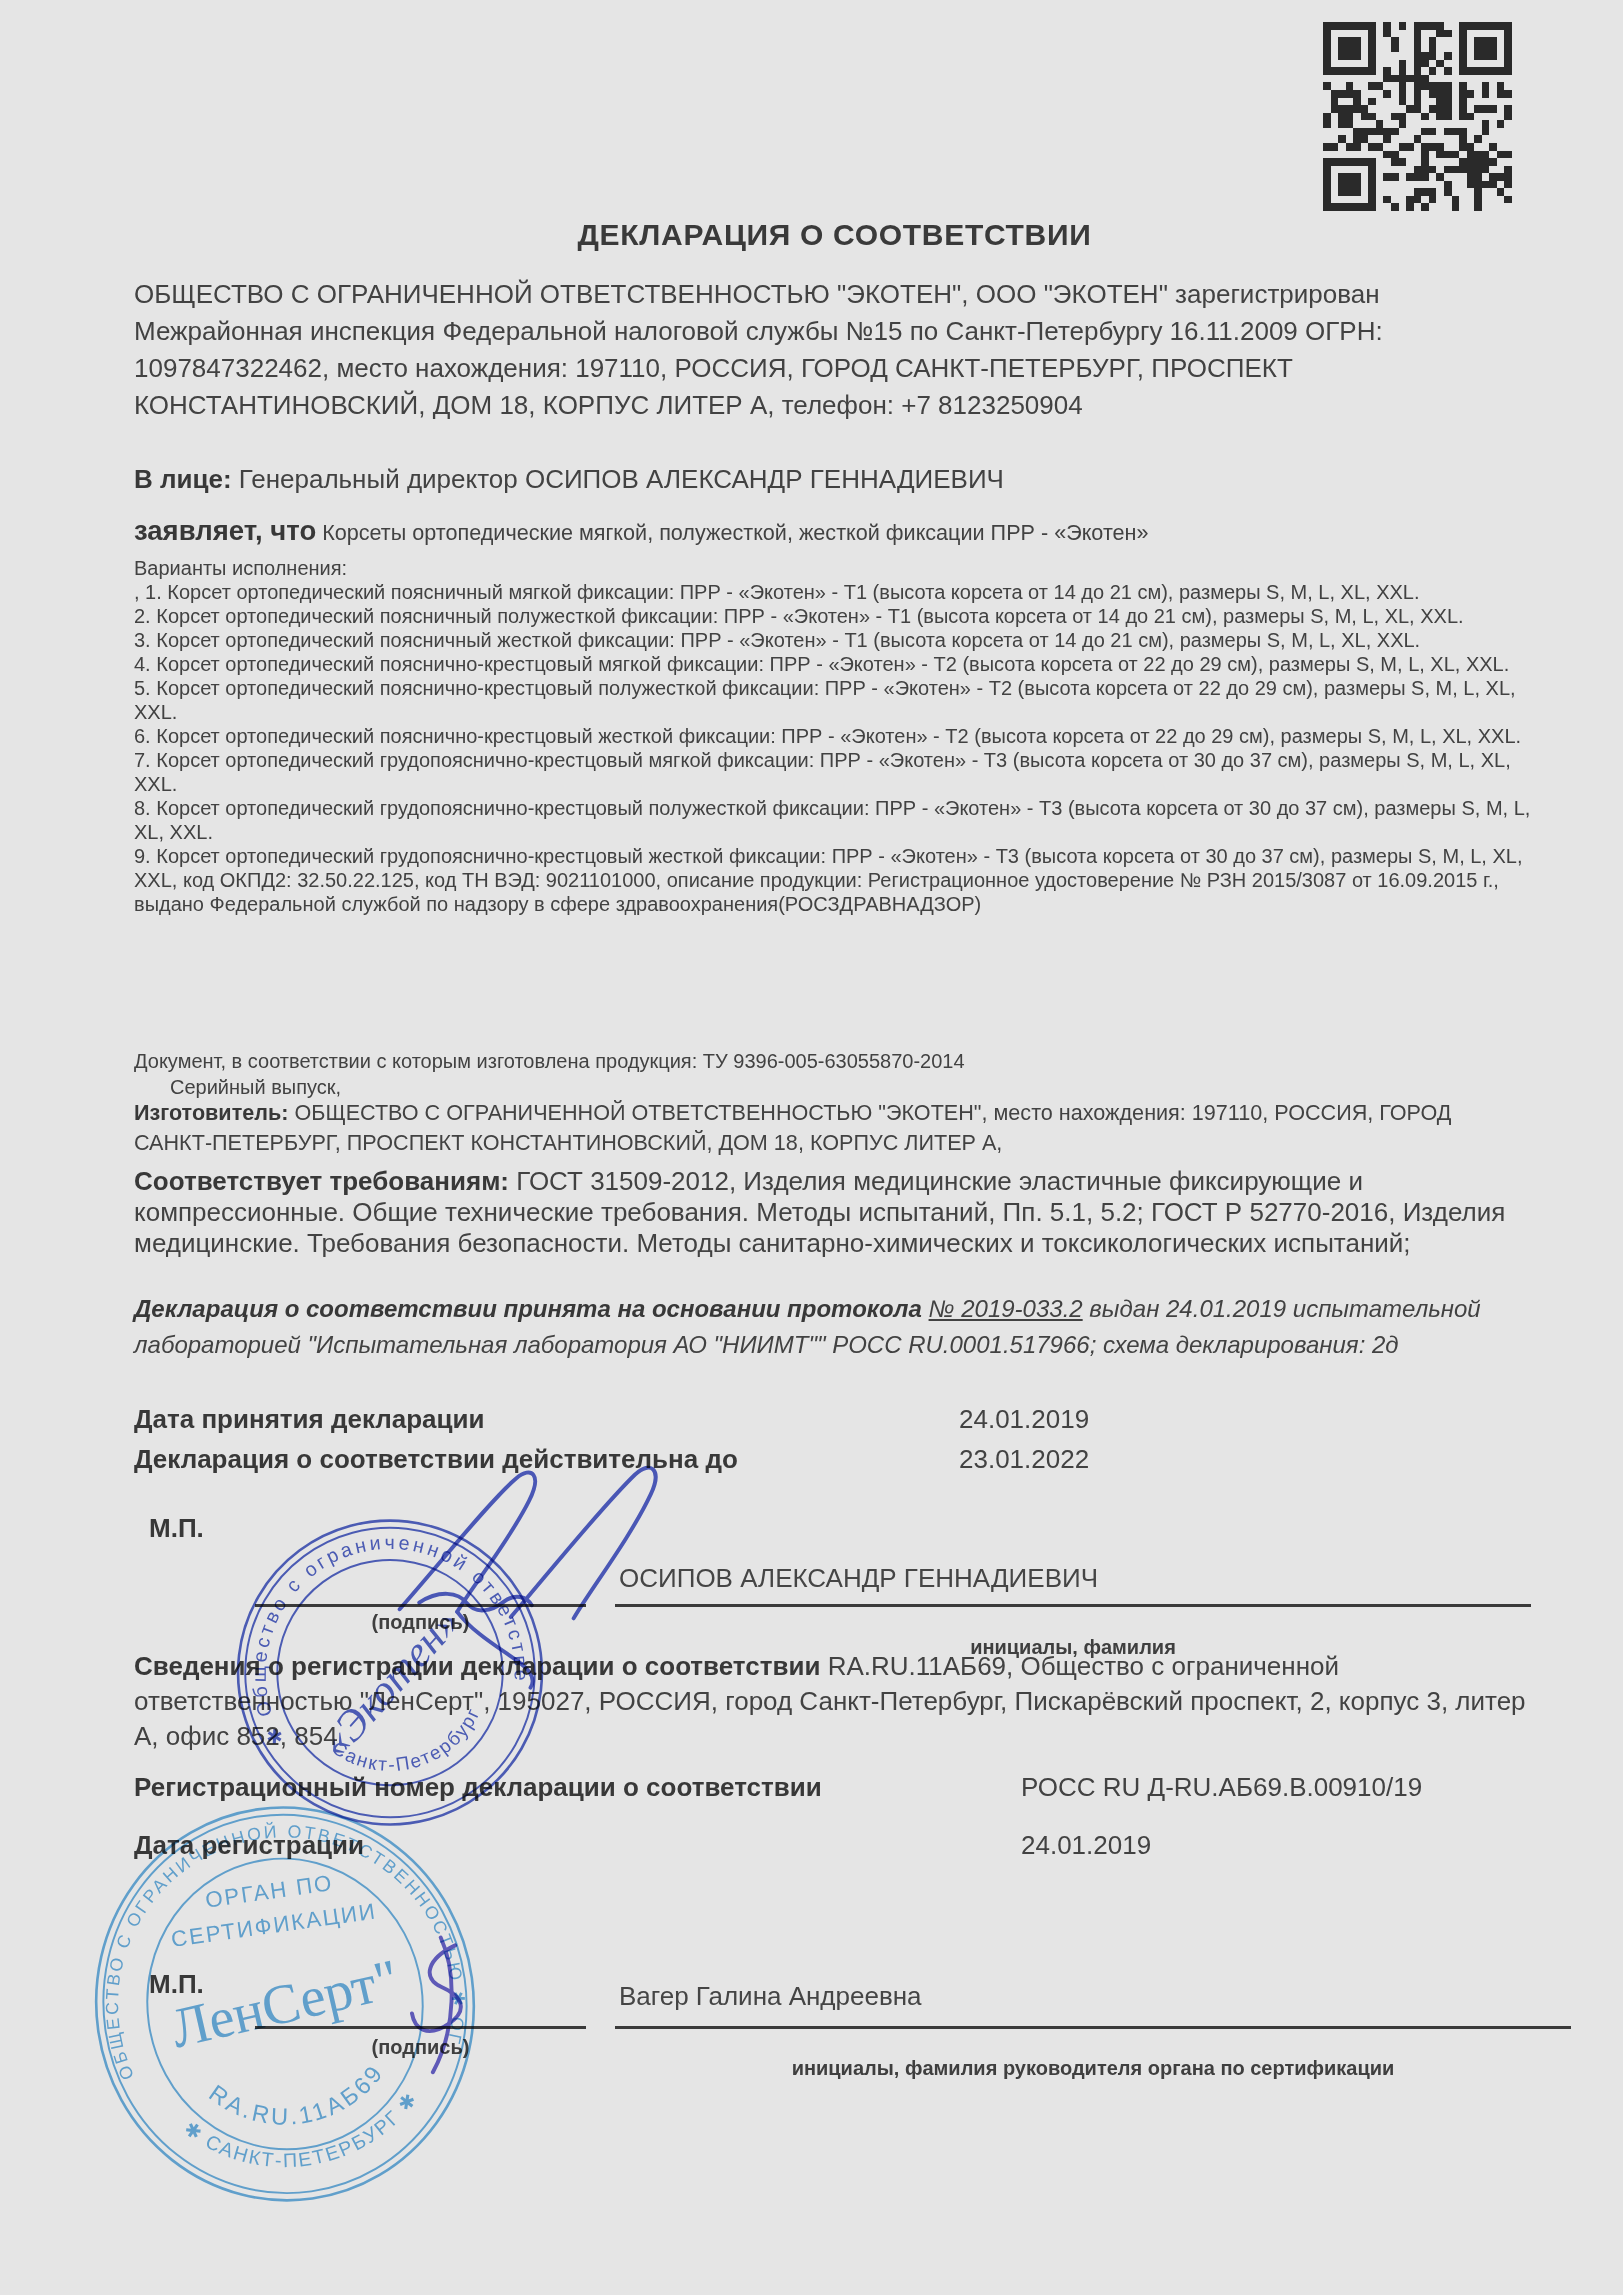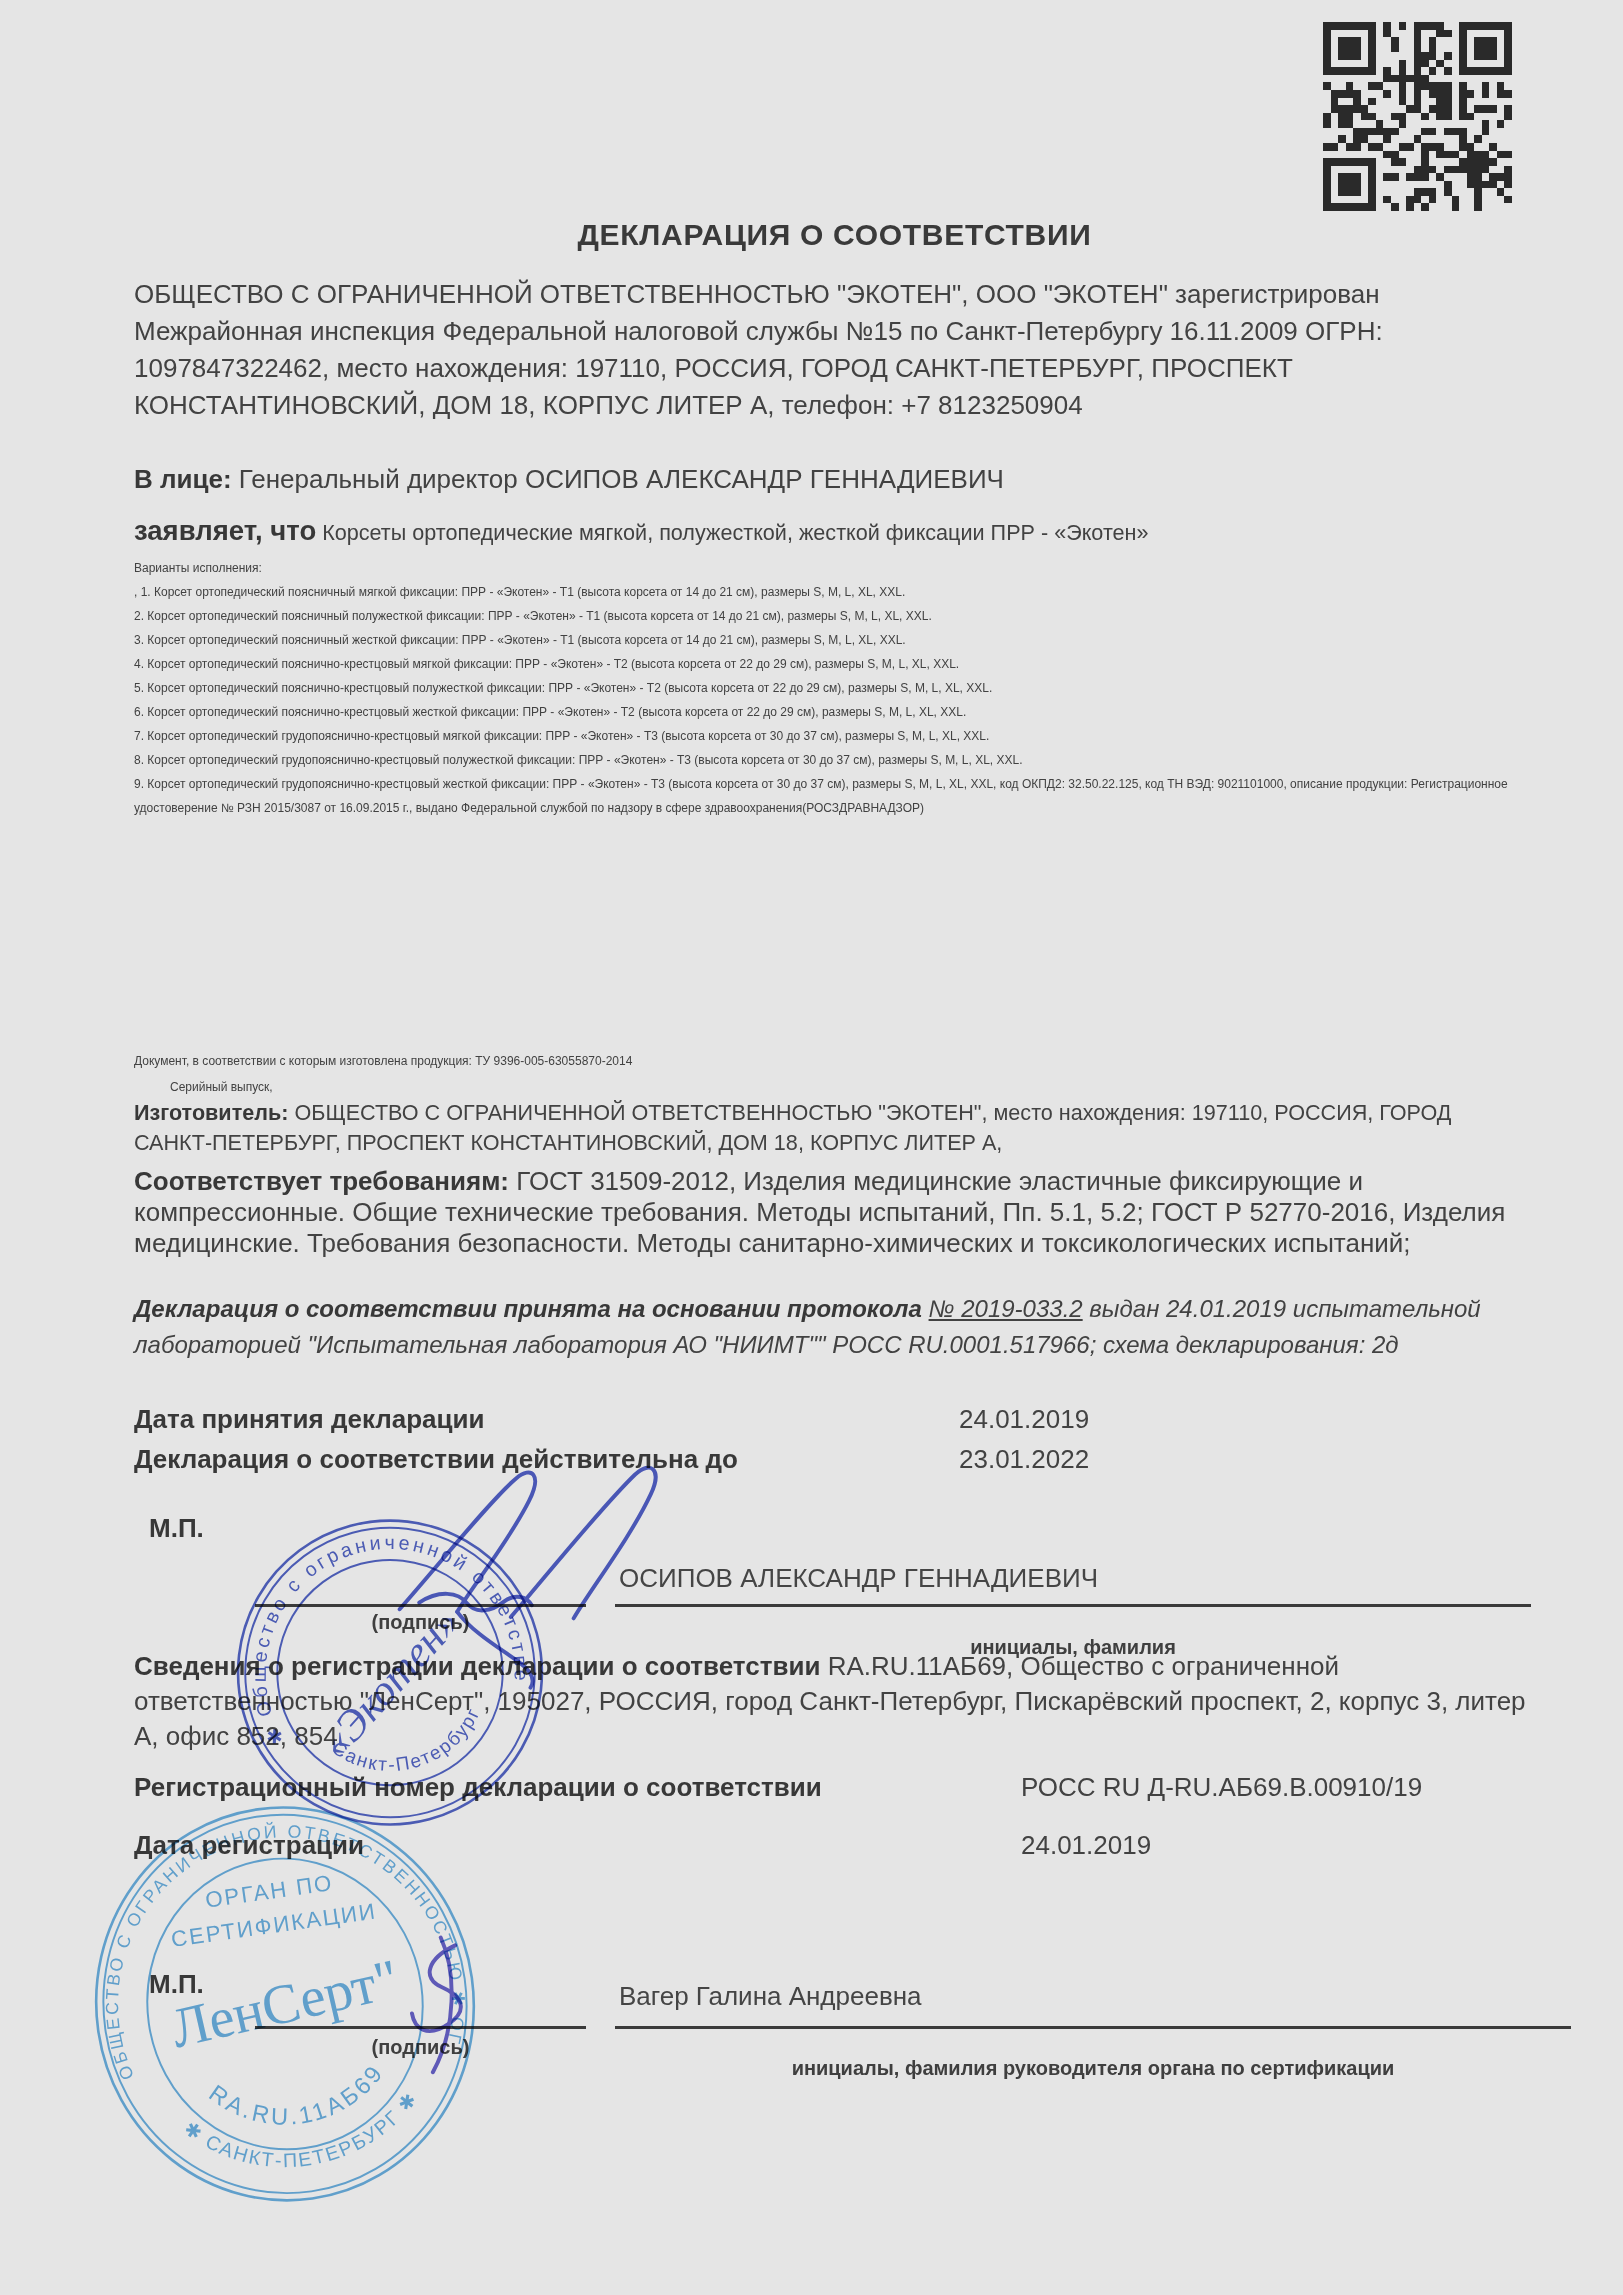--- a/index.html
+++ b/index.html
@@ -9,21 +9,21 @@
     overflow:hidden;
   }
   .abs{position:absolute; left:134px; width:1401px;}
   b,.b{font-weight:bold; color:#383838;}
   .title{top:218px; text-align:center; font-size:30px; font-weight:bold; color:#3a3a3a; letter-spacing:0.7px;}
   .lead{font-size:26px; line-height:37px;}
   .company{top:276px;}
   .vlitse{top:461px;}
   .declare{top:516px; font-size:21.6px; line-height:30px;}
   .declare b{font-size:27.5px;}
-  .small{font-size:12px; line-height:24px;}
+  .small{font-size:20px; line-height:24px;}
   .varblock{top:556px;}
   .varblock p{margin:0;}
   .docline{top:1049px;}
   .serial{top:1075px;margin-left:36px;}
   .manu{top:1098px; font-size:21.6px; line-height:30px;}
   .conf{top:1166px; font-size:26px; line-height:31px;}
   .basis{top:1291px; font-size:24px; line-height:36px;font-style:italic;}
   .u{text-decoration:underline;}
   .row{display:flex; font-size:26px; line-height:33px;}
   .row .rl{font-weight:bold; color:#383838; flex:0 0 auto;}

